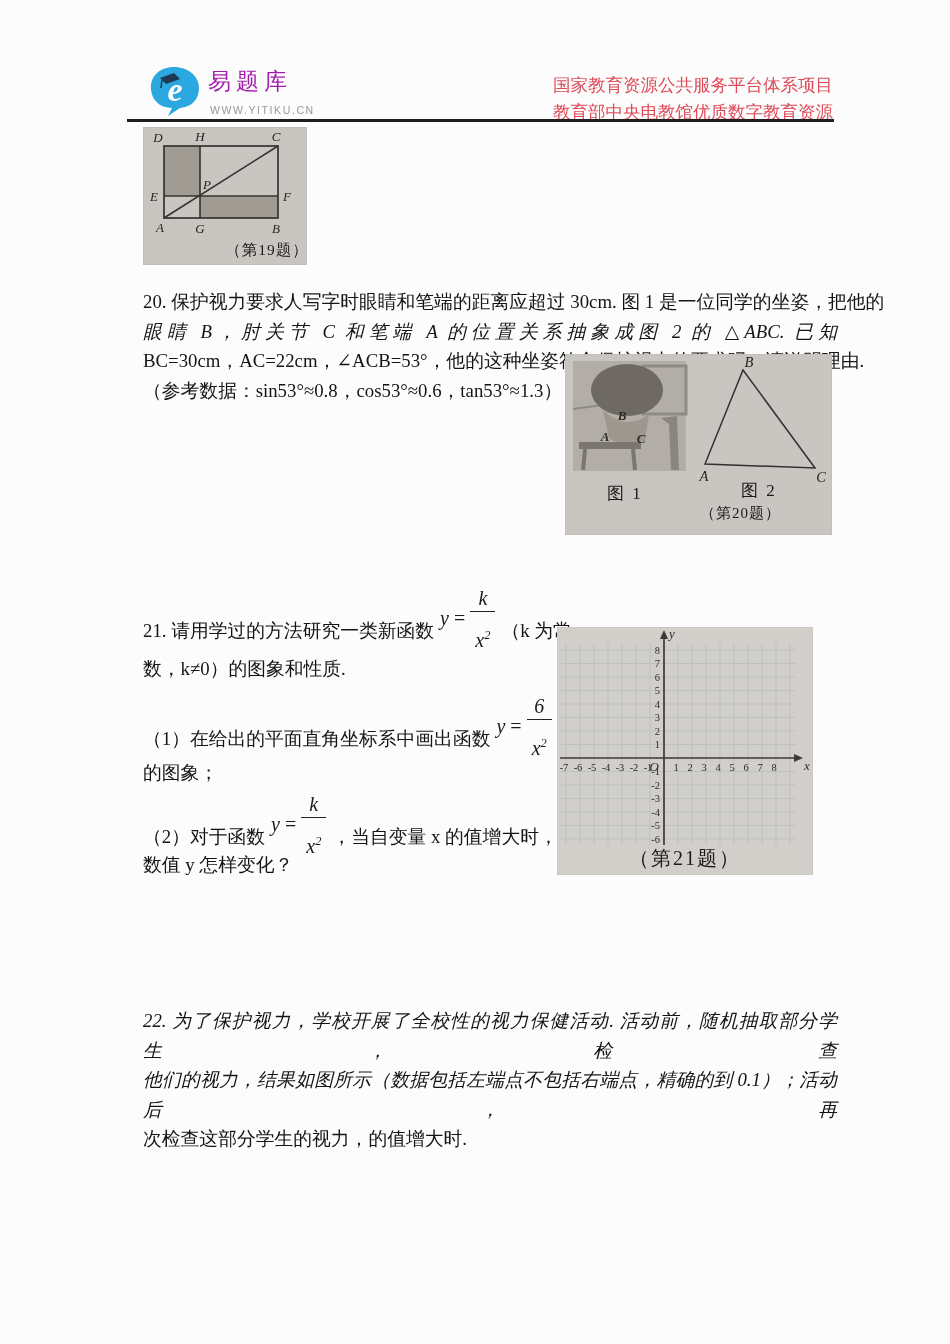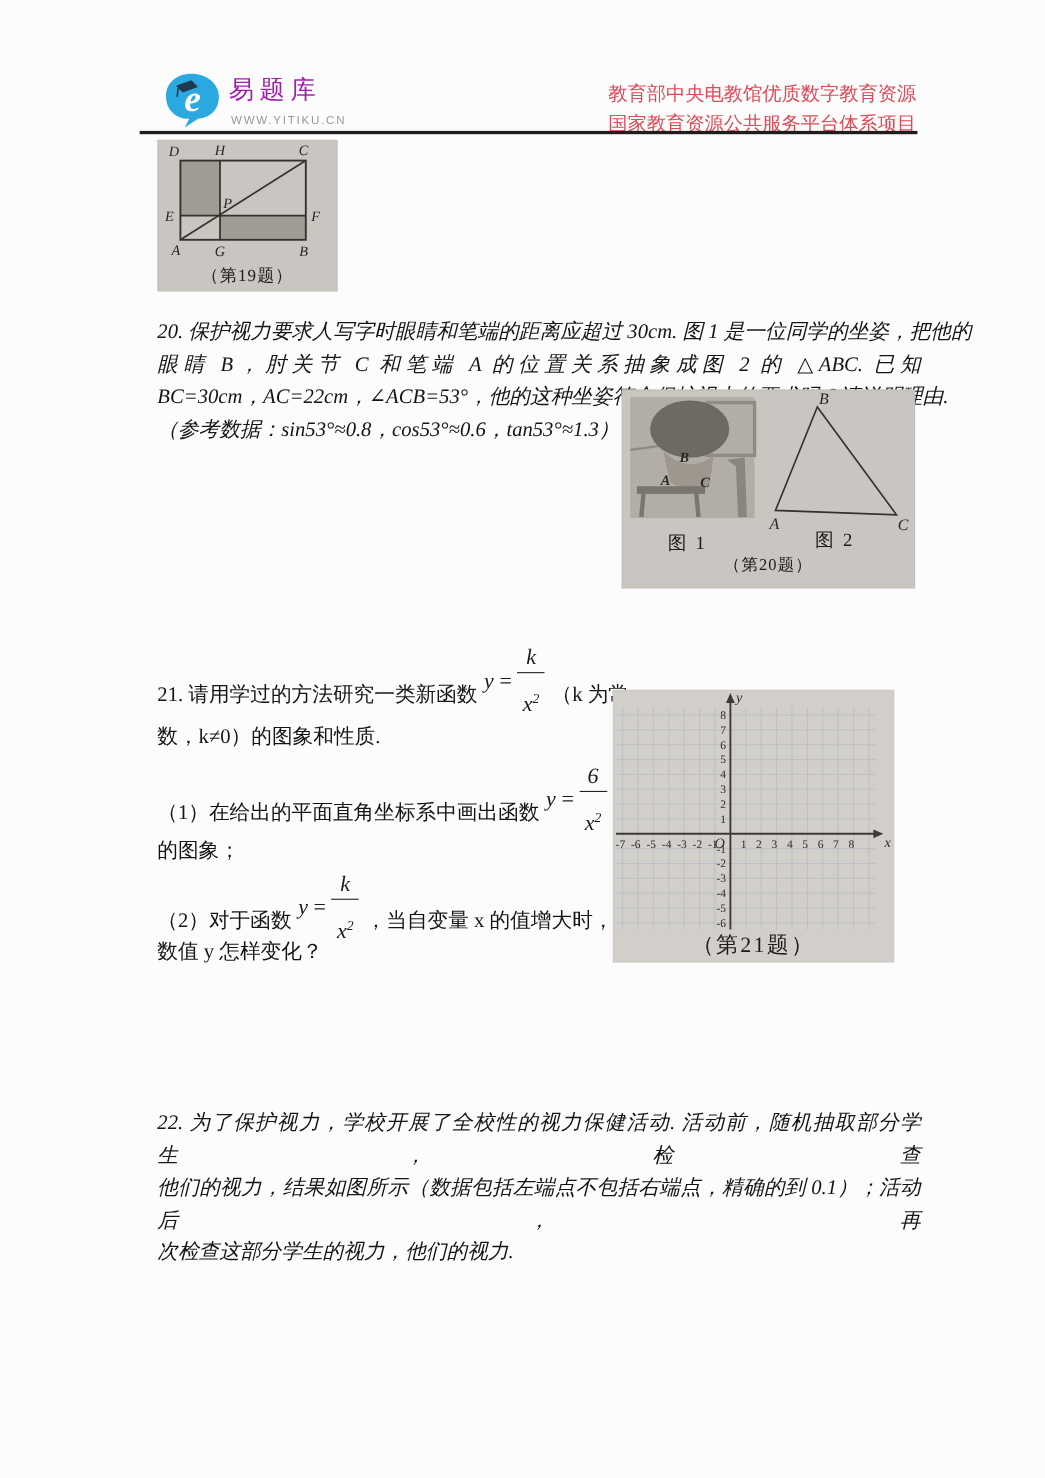--- a/index.html
+++ b/index.html
@@ -13,25 +13,25 @@
   .brand-url{position:absolute;left:210px;top:104px;font-family:"Liberation Sans","DejaVu Sans",sans-serif;
          font-size:10.5px;color:#97999d;letter-spacing:1.6px;}
   .slogan{position:absolute;right:117px;top:72px;text-align:right;
          font-family:"Liberation Sans","DejaVu Sans",sans-serif;
          font-size:17.5px;line-height:26.5px;color:#de4a57;}
   .hrule{position:absolute;left:127px;top:119px;width:707px;height:3px;background:#1e1e1e;}
 
   
   .photo{position:absolute;background:#c9c6c1;box-shadow:0 0 0 1px rgba(0,0,0,0.03) inset;}
   .photo svg{display:block;}
-  .photo-cap{position:absolute;width:100%;text-align:center;color:#1d1b18;}
+  .photo-cap{position:absolute;width:100%;text-align:center;color:#1d1b18;margin-left:42px;}
 
   
   .para{position:absolute;width:694px;font-size:18.8px;line-height:29.5px;color:#141414;}
-  .pline{white-space:nowrap;font-style:italic;}
+  .pline{white-space:nowrap;}
   .just{white-space:normal;text-align:justify;text-align-last:justify;font-style:italic;}
 
   
   .q21line{position:absolute;left:143px;white-space:nowrap;font-size:18.8px;color:#141414;}
   .frac{display:inline-flex;align-items:center;font-style:italic;font-size:20px;
         position:relative;top:-12px;margin:0 6px;color:#1a1a1a;}
   .fe{margin:0 5px;font-style:normal;}
   .fs{display:inline-flex;flex-direction:column;align-items:center;}
   .fn{line-height:1;padding:0 5px 3px;}
   .fd{line-height:1;border-top:1.7px solid #222;padding:17px 5px 0;}
@@ -50,22 +50,22 @@
     <svg width="56" height="56" viewBox="0 0 56 56">
       <path d="M28 4 C14 4 4 13 5 26 C5.5 36 13 45 26 45 L22 53 L34 45 C46 44 53 36 53 25 C53 13 42 4 28 4 Z" fill="#2ba8e0"></path>
       <text x="29" y="38" font-size="34" font-style="italic" font-weight="bold" font-family="Liberation Serif, serif" fill="#ffffff" text-anchor="middle">e</text>
       <polygon points="14,15 28,10 34,16 20,21" fill="#1d3a52"></polygon>
       <line x1="16" y1="17" x2="15" y2="25" stroke="#1d3a52" stroke-width="1.5"></line>
     </svg>
   </div>
   <div class="brand">易题库</div>
   <div class="brand-url">WWW.YITIKU.CN</div>
   <div class="slogan">
+    <div>国家教育资源公共服务平台体系项目</div>
     <div>教育部中央电教馆优质数字教育资源</div>
-    <div>国家教育资源公共服务平台体系项目</div>
   </div>
   <div class="hrule"></div>
 
   <div class="photo" style="left:143px;top:127px;width:164px;height:138px;">
     <svg width="164" height="138" viewBox="0 0 164 138">
       <rect x="21" y="19" width="36" height="50" fill="#a09c94"></rect>
       <rect x="57" y="69" width="78" height="22" fill="#a09c94"></rect>
       <rect x="21" y="19" width="114" height="72" fill="none" stroke="#35332f" stroke-width="1.7"></rect>
       <line x1="57" y1="19" x2="57" y2="91" stroke="#35332f" stroke-width="1.6"></line>
       <line x1="21" y1="69" x2="135" y2="69" stroke="#35332f" stroke-width="1.6"></line>
@@ -230,16 +230,16 @@
         <text x="247" y="143" font-size="13" font-style="italic" fill="#2e2c29" font-family="Liberation Serif, serif">x</text>
         <text x="112" y="11" font-size="13" font-style="italic" fill="#2e2c29" font-family="Liberation Serif, serif">y</text>
         <text x="102" y="144" font-size="13" font-style="italic" fill="#2e2c29" text-anchor="end" font-family="Liberation Serif, serif">O</text>
       </svg>
     <div class="grid-cap">（第21题）</div>
   </div>
 
   <div class="para" style="left:143px;top:1006px;">
     <div class="just">22. 为了保护视力，学校开展了全校性的视力保健活动. 活动前，随机抽取部分学生，检查</div>
     <div class="just">他们的视力，结果如图所示（数据包括左端点不包括右端点，精确的到 0.1）；活动后，再</div>
-    <div class="pline">次检查这部分学生的视力，他们的视力.</div>
+    <div class="pline">次检查这部分学生的视力，的值增大时.</div>
   </div>
 
 </div>
 
 </body></html>

